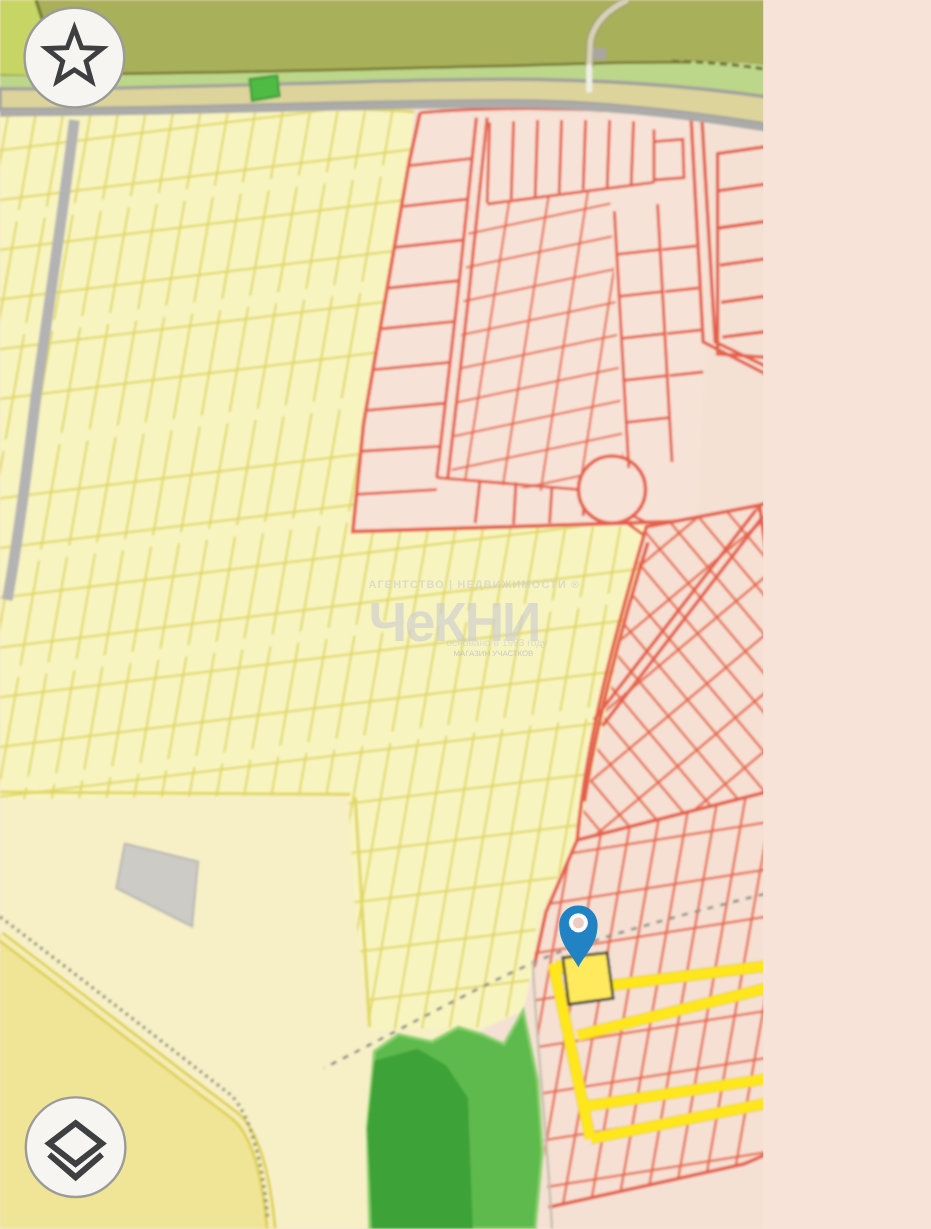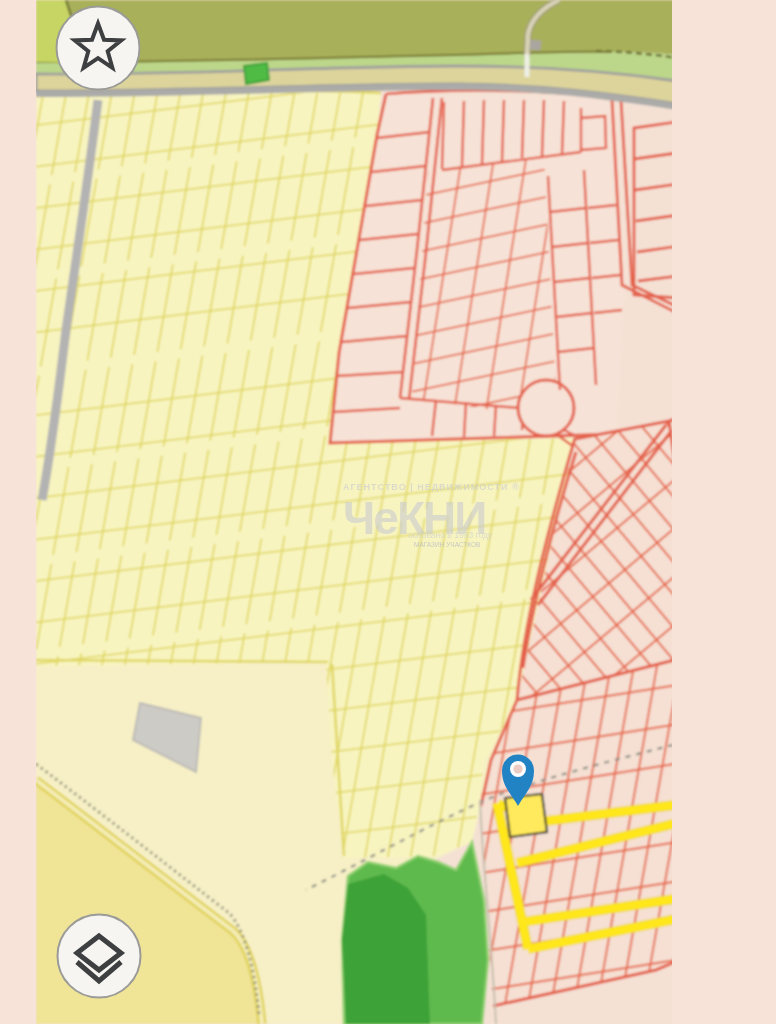--- a/index.html
+++ b/index.html
@@ -1,16 +1,16 @@
 <!DOCTYPE html>
 <html><head>
 <meta charset="utf-8">
 <style>
   html,body{margin:0;padding:0;background:#f7e3d8;}
-  .wrap{width:636px;height:1024px;overflow:hidden;position:relative;font-family:"Liberation Sans", sans-serif;margin-left:36px;}
+  .wrap{width:636px;height:1024px;overflow:hidden;position:relative;font-family:"Liberation Sans", sans-serif;}
 </style>
 </head>
 <body>
 <div class="wrap">
 <svg width="776" height="1024" viewBox="0 0 776 1024">
 <defs>
   <pattern id="patY" width="23.5" height="43" patternUnits="userSpaceOnUse" patternTransform="matrix(0.993,-0.122,-0.174,0.985,0,0)">
     <path d="M0,0.5 H23.5 M0.5,0 V43" stroke="#e0d763" stroke-width="2.6" fill="none"></path>
   </pattern>
   <pattern id="patC" width="34" height="29" patternUnits="userSpaceOnUse" patternTransform="matrix(0.978,-0.208,-0.156,0.988,0,0)">

